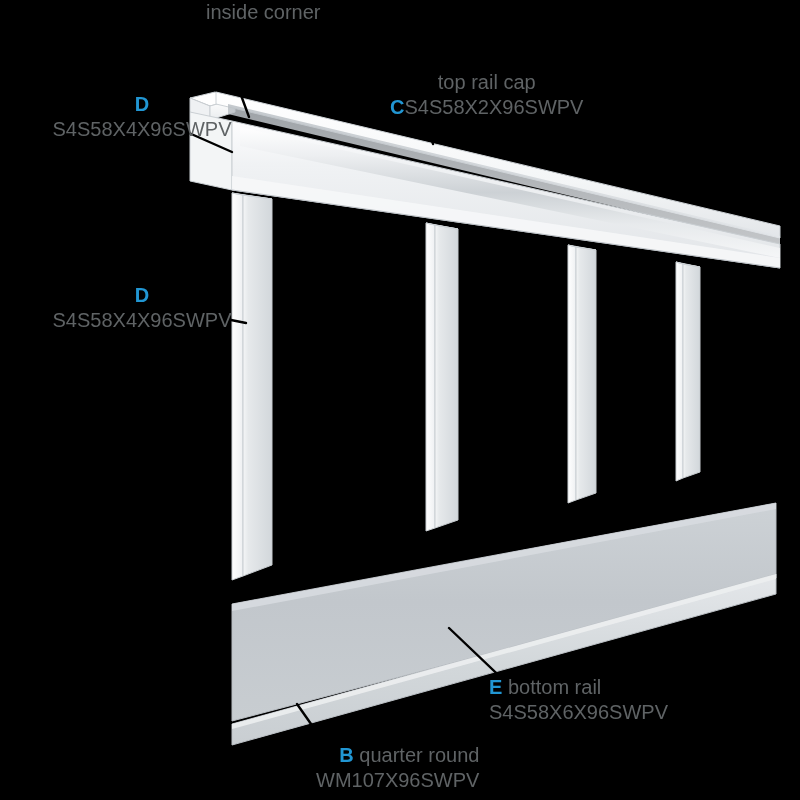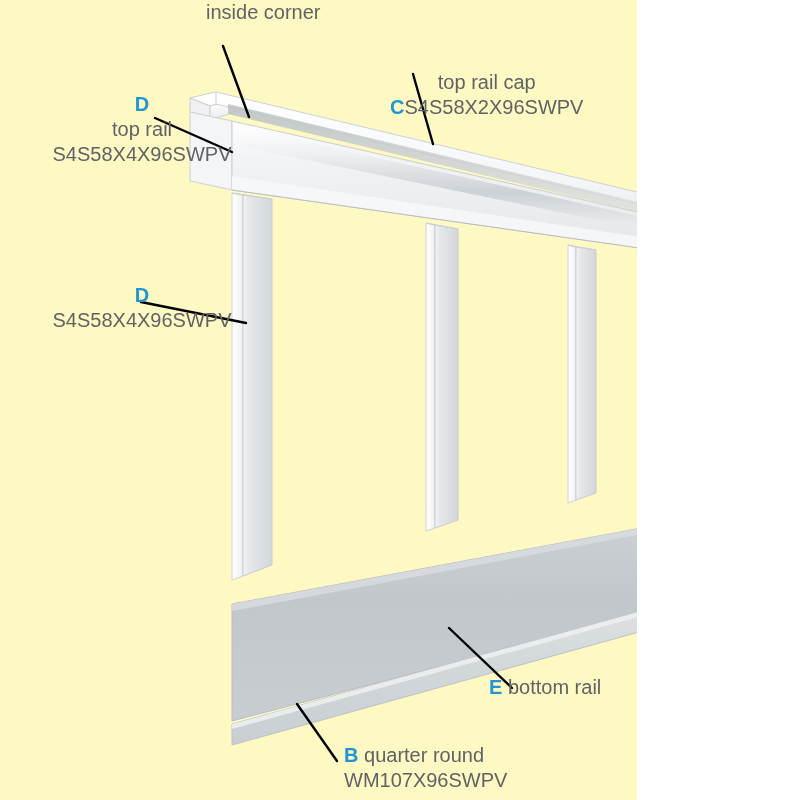--- a/index.html
+++ b/index.html
@@ -6,23 +6,23 @@
   html, body {
     margin: 0;
     padding: 0;
     background: #ffffff;
   }
   body {
     font-family: "Liberation Sans", sans-serif;
   }
   #stage {
     position: relative;
-    width: 637px;
+    width: 800px;
     height: 800px;
-    background: #fef9c3;
+    background: #000000;
     overflow: hidden;
   }
   #art {
     position: absolute;
     left: 0;
     top: 0;
     width: 800px;
     height: 800px;
   }
   .callout {
@@ -174,31 +174,31 @@
     <span class="c-title">inside corner</span>
   </div>
 
   <div class="callout align-center" style="left:390px; top:38px;margin-top:32px;">
     <span class="c-title">top rail cap</span>
     <span class="c-code"><span class="key">C</span><span>S4S58X2X96SWPV</span></span>
   </div>
 
   <div class="callout align-center" style="left:47px; top:92px; width:190px;">
     <span class="c-title" style="color:#2196d3; font-weight:bold;">D</span>
-    <span class="c-title">top rail</span>
     <span class="c-code">S4S58X4X96SWPV</span>
   </div>
 
   <div class="callout align-center" style="left:47px; top:283px; width:190px;">
     <span class="c-title" style="color:#2196d3; font-weight:bold;">D</span>
     <span class="c-code">S4S58X4X96SWPV</span>
   </div>
 
   <div class="callout align-left" style="left:489px; top:675px;">
     <span class="c-title"><span class="key">E</span>&nbsp;<span>bottom rail</span></span>
-  </div>
-
-  <div class="callout align-left" style="left:344px; top:743px;">
+    <span class="c-code">S4S58X6X96SWPV</span>
+  </div>
+
+  <div class="callout align-left" style="left:316px; top:743px;text-align:right;">
     <span class="c-title"><span class="key">B</span>&nbsp;<span>quarter round</span></span>
     <span class="c-code" style="">WM107X96SWPV</span>
   </div>
 
 </div>
 
 </body></html>

